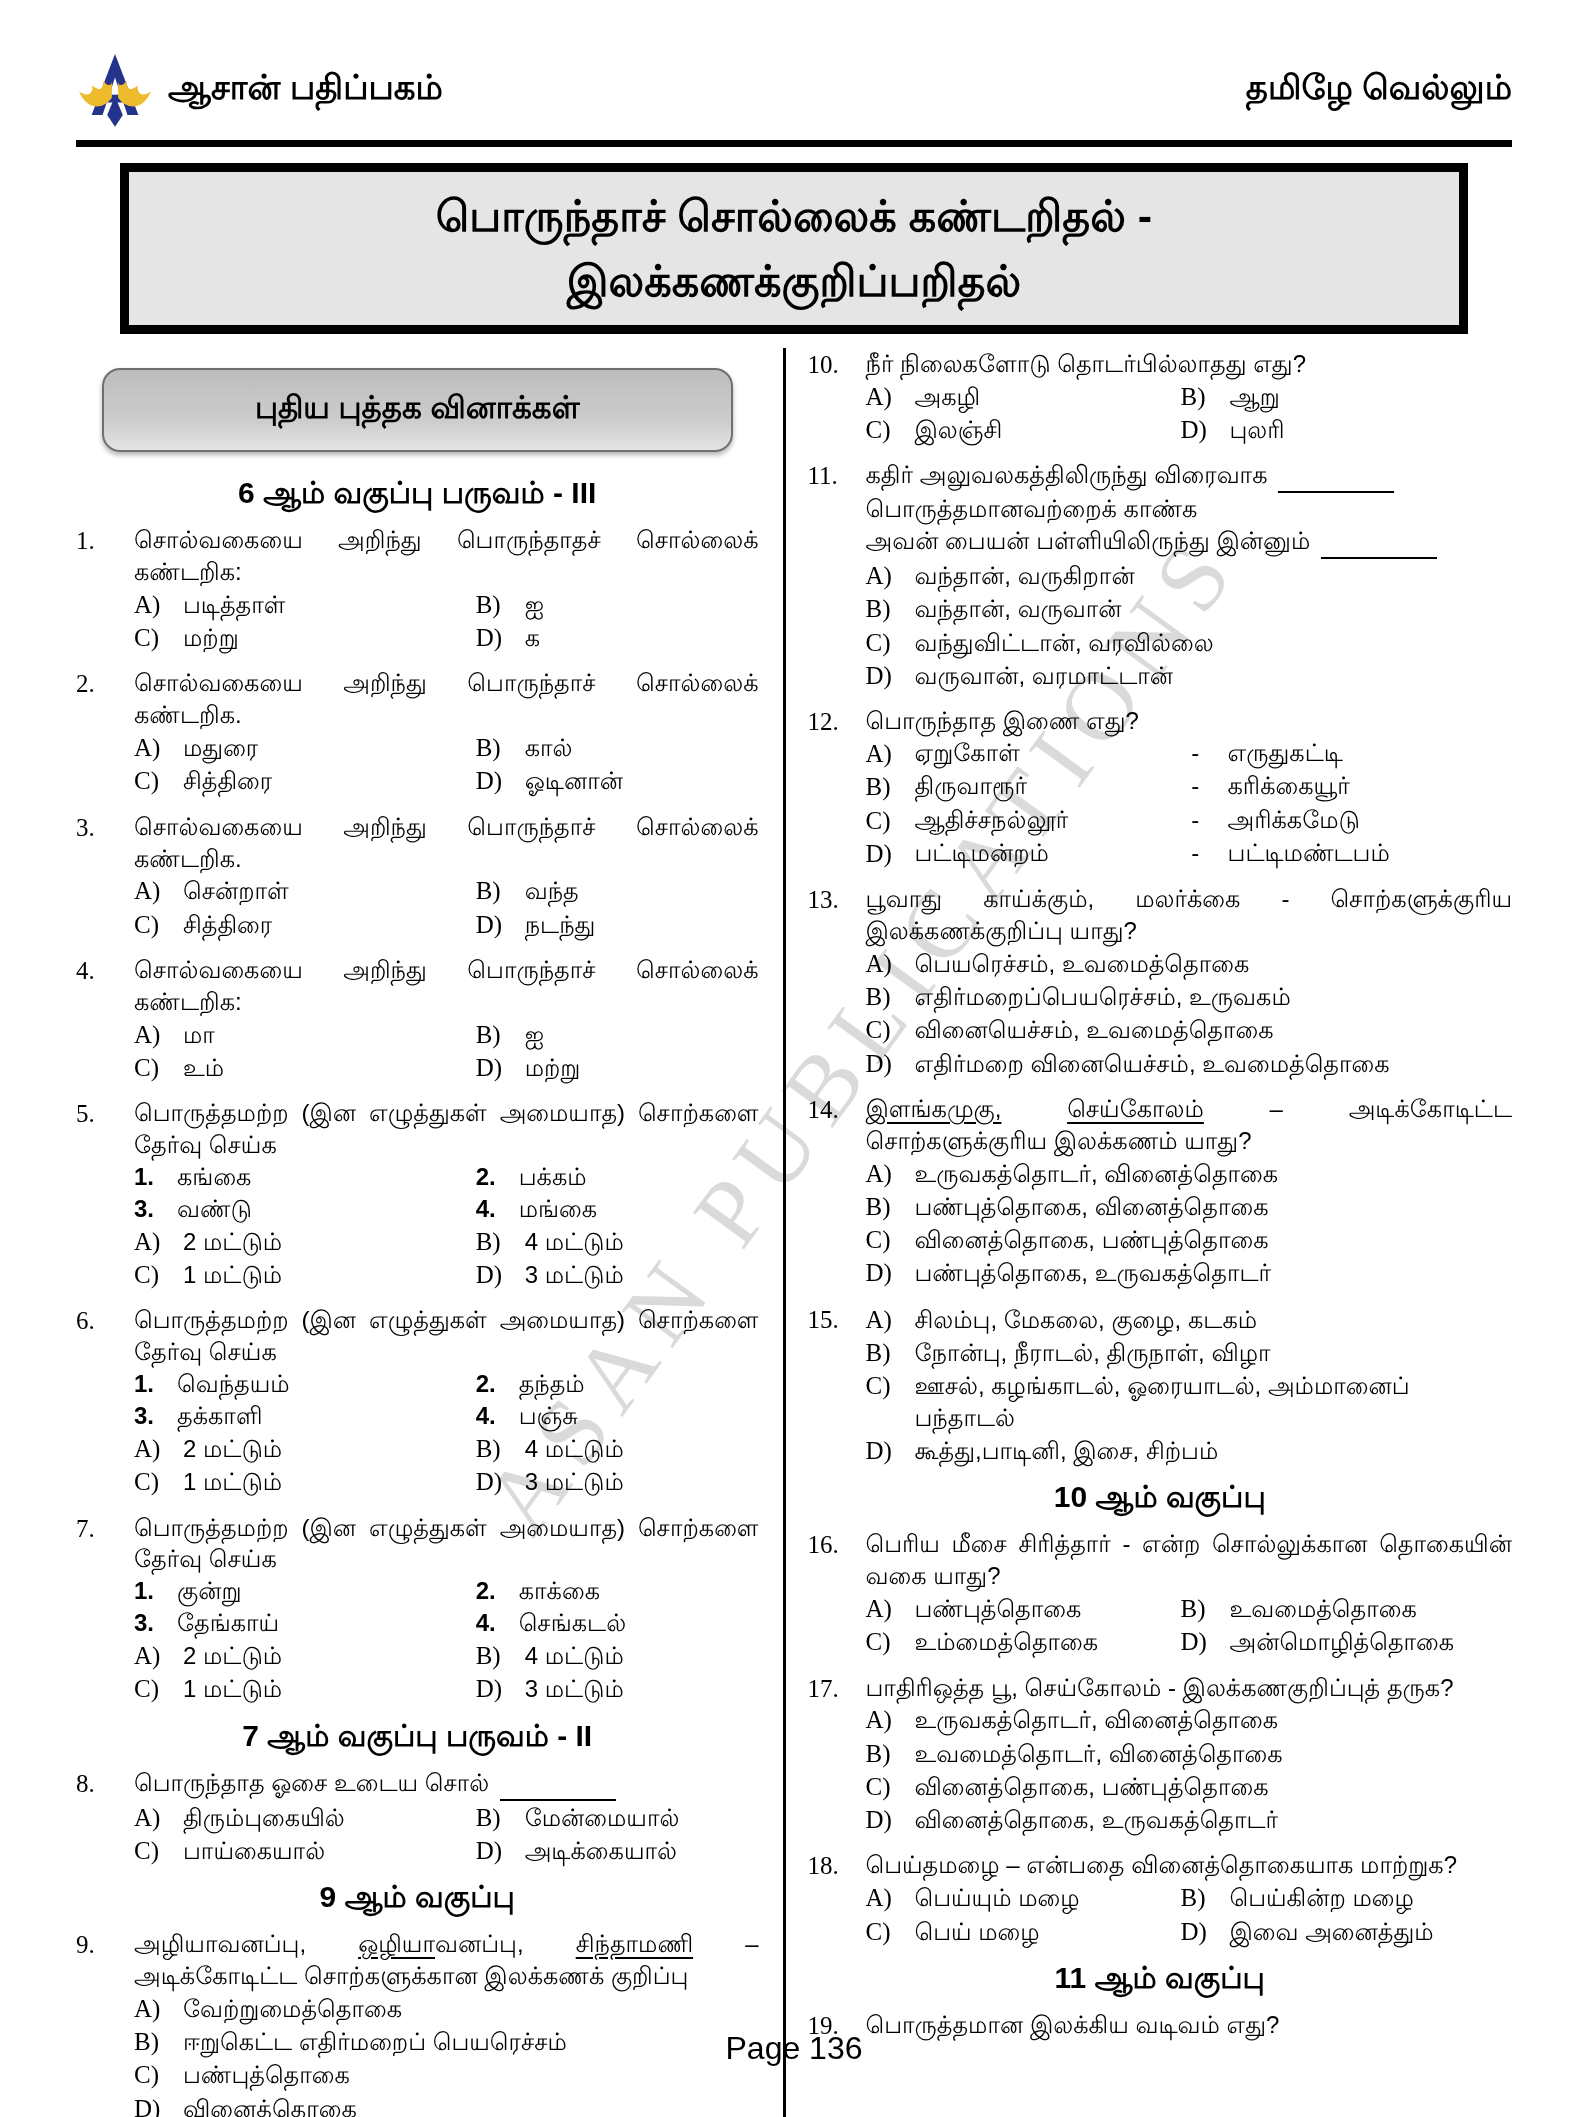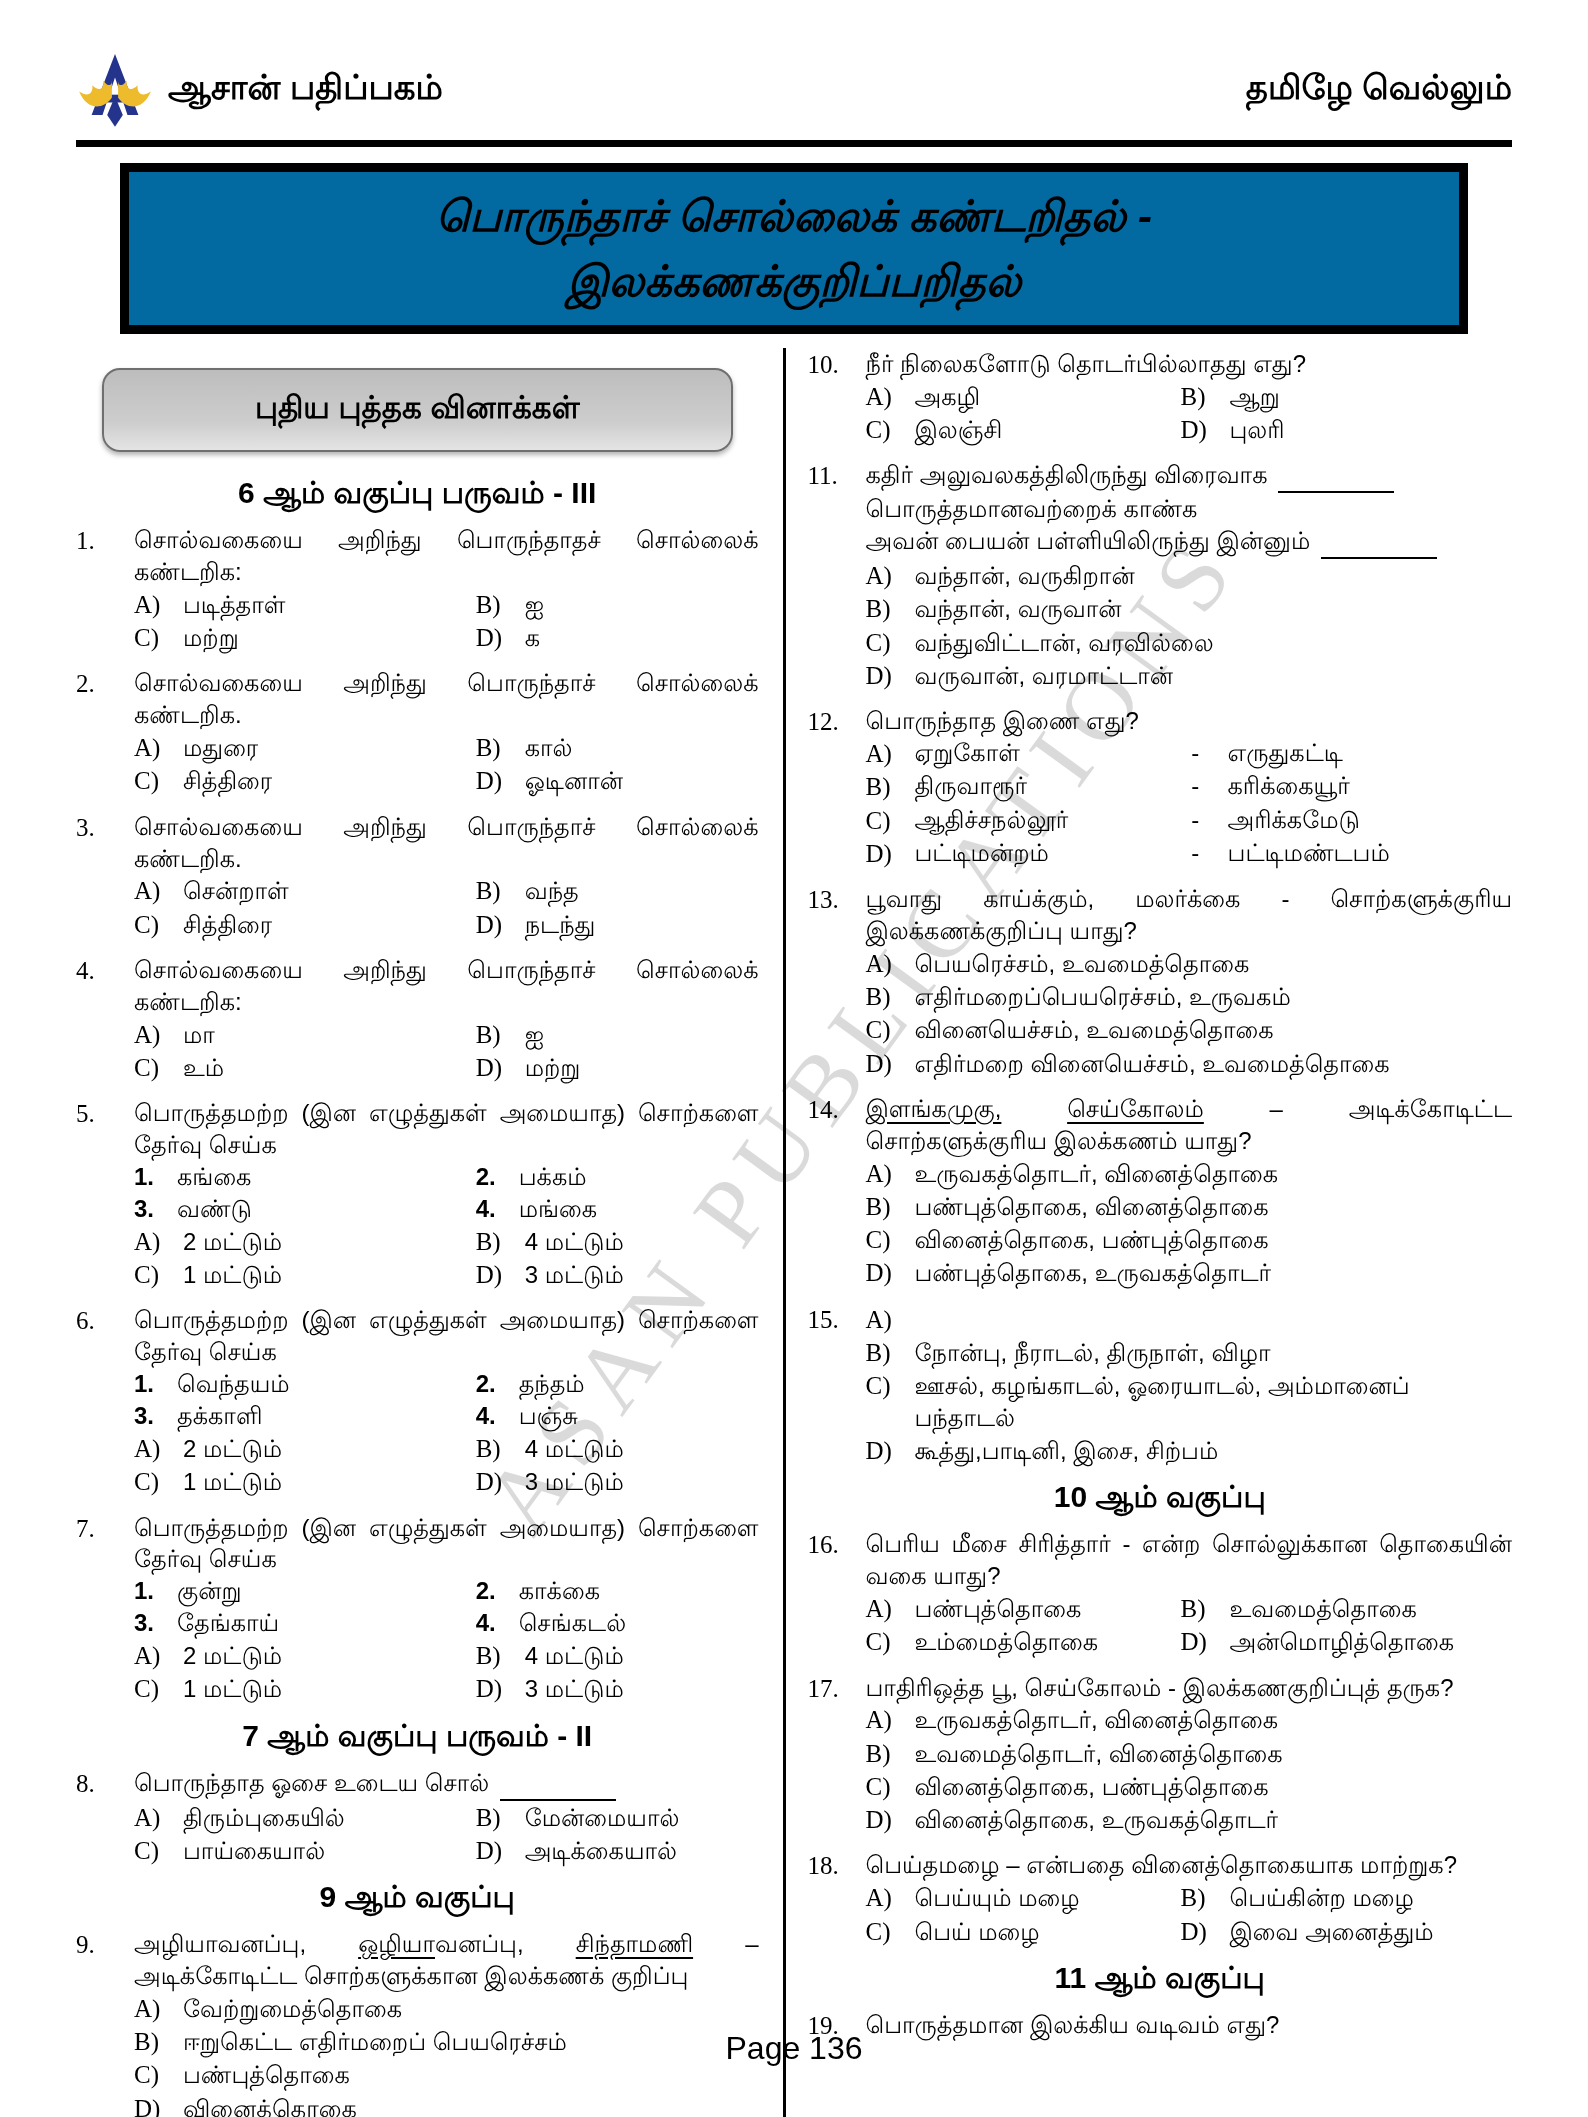--- a/index.html
+++ b/index.html
@@ -13,22 +13,22 @@
     font-family:"Liberation Serif",serif;font-size:96px;letter-spacing:14px;
     color:#c5c5c5;opacity:.62;white-space:nowrap;z-index:0;pointer-events:none;
   }
   .content{position:relative;z-index:1;}
   header{display:flex;justify-content:space-between;align-items:center;height:88px;}
   .brand{display:flex;align-items:center;gap:14px;}
   .brand-name{font-size:34px;font-weight:bold;}
   .tagline{font-size:34px;font-weight:bold;}
   .header-rule{height:7px;background:#000;margin-top:6px;}
   .title-box{
-    margin:16px 44px 0;border:9px solid #000;background:#0369a1;
-    text-align:center;font-weight:bold;font-size:43px;line-height:1.5;padding:12px 8px;font-style:italic;
+    margin:16px 44px 0;border:9px solid #000;background:#e5e5e5;
+    text-align:center;font-weight:bold;font-size:43px;line-height:1.5;padding:12px 8px;
   }
   .columns{display:flex;margin-top:14px;align-items:stretch;}
   .col-left{width:49.2%;padding-right:24px;box-sizing:border-box;}
   .col-right{flex:1;border-left:3px solid #000;padding-left:22px;box-sizing:border-box;}
   .newbook-box{
     margin:20px 26px 24px;border:2px solid #6f6f6f;border-radius:18px;
     background:linear-gradient(180deg,#bdbdbd 0%,#cdcdcd 65%,#e4e4e4 100%);
     text-align:center;font-size:31px;font-weight:bold;padding:20px 8px;
     box-shadow:0 3px 5px rgba(0,0,0,.3);
   }
@@ -497,20 +497,21 @@
                 </div>
               </div>
             </div>
           </div>
           <div class="question">
             <div class="qnum">15.</div>
             <div class="qbody">
               <div class="opts-list">
                 <div class="orow">
                   <span class="olabel">A)</span>
+                  <span class="otext">சிலம்பு, மேகலை, குழை, கடகம்</span>
                 </div>
                 <div class="orow">
                   <span class="olabel">B)</span>
                   <span class="otext">நோன்பு, நீராடல், திருநாள், விழா</span>
                 </div>
                 <div class="orow">
                   <span class="olabel">C)</span>
                   <span class="otext">ஊசல், கழங்காடல், ஓரையாடல், அம்மானைப் பந்தாடல்</span>
                 </div>
                 <div class="orow">

